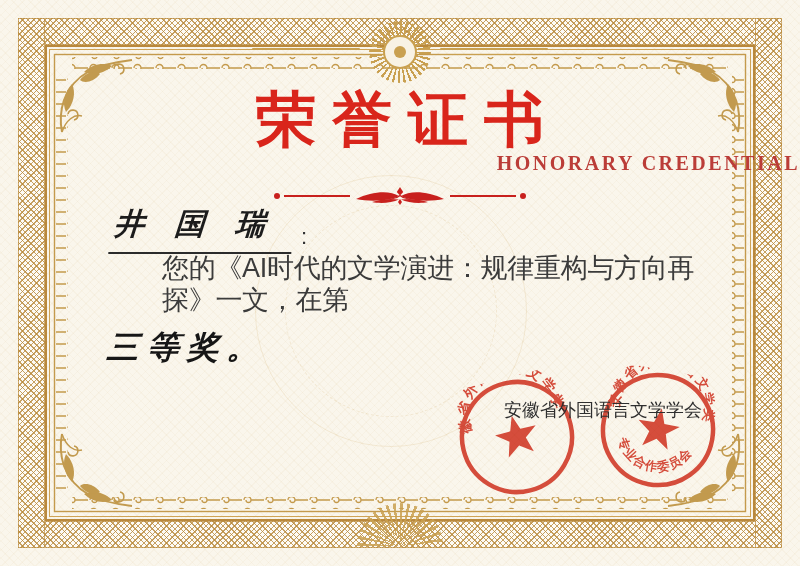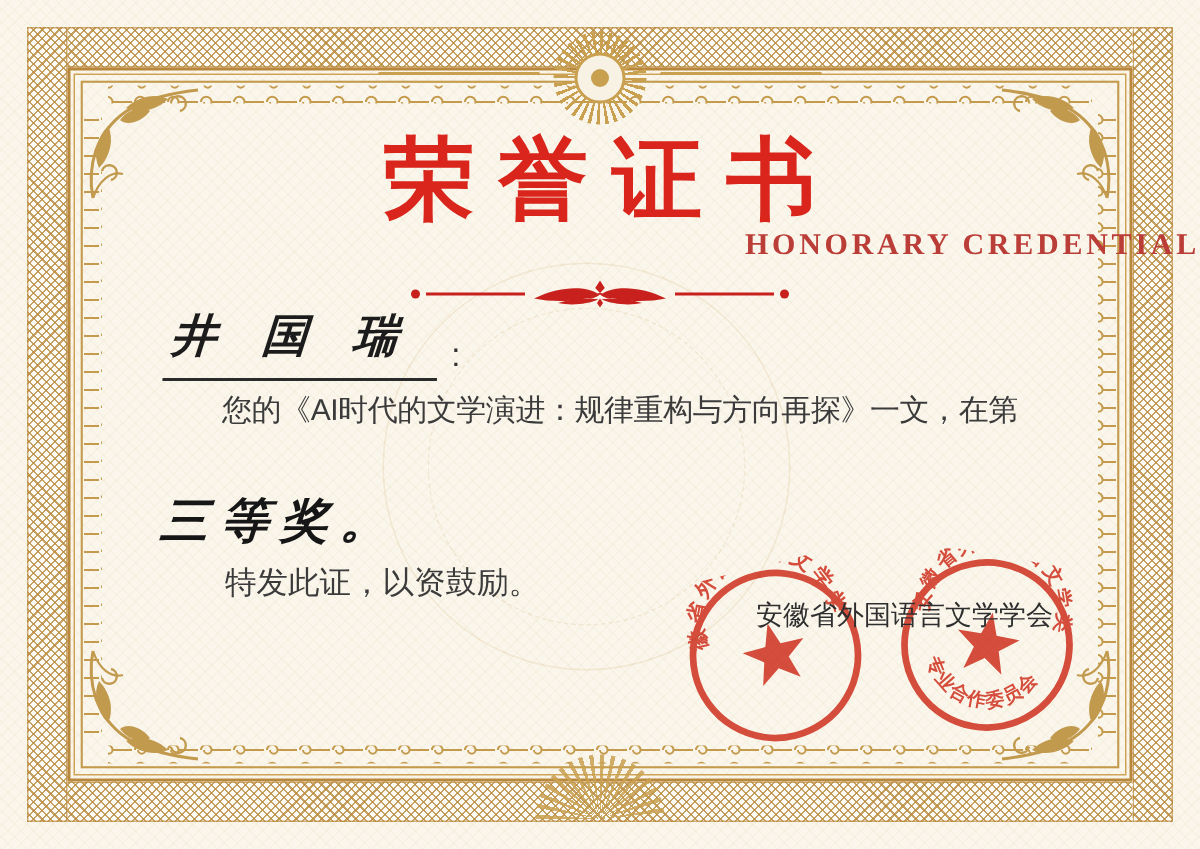--- a/index.html
+++ b/index.html
@@ -61,21 +61,21 @@
   .divider .line { flex:1; height:2px; background:#c8201d; margin:0 4px; }
   .divider svg { flex:0 0 auto; }
   
   .name-row { position:absolute; left:110px; top:204px; display:flex; align-items:flex-end; }
   .name { font-family:"DejaVu Serif", serif; font-style:italic; font-weight:700;
     font-size:30px; letter-spacing:10px; color:#1c1c1c;
     border-bottom:2px solid #2b2b2b; padding:0 18px 7px 4px; transform:skewX(-4deg); }
   .colon { font-size:22px; color:#333; margin-left:8px; padding-bottom:4px; }
   
   .body-text { position:absolute; left:108px; right:94px; top:252px;
-    font-size:20px; line-height:45px; color:#3b3b3b; letter-spacing:-0.3px; }
+    font-size:27px; line-height:32px; color:#3b3b3b; letter-spacing:-0.3px; }
   .body-text .l1 { padding-left:2em; }
   .award { position:absolute; left:107px; top:326px;
     font-family:"DejaVu Serif", serif; font-style:italic; font-weight:700;
     font-size:32px; letter-spacing:8px; color:#161616; transform:skewX(-4deg); }
   .closing { position:absolute; left:150px; top:374px; font-size:21px; color:#3b3b3b; }
   
   .issuer { position:absolute; right:98px; top:396px; text-align:right; z-index:3;
     font-size:18px; line-height:29px; color:#2e2e2e; }
   .issuer .date { letter-spacing:3px; }
   
@@ -155,21 +155,20 @@
 
   <div class="name-row">
     <span class="name">井 国 瑞</span>
     <span class="colon">:</span>
   </div>
 
   <div class="body-text">
     <div class="l1">您的《AI时代的文学演进：规律重构与方向再探》一文，在第</div>
   </div>
   <div class="award">三等奖。</div>
-  <div class="closing">特发此证，以资鼓励。</div>
 
   <svg class="seal seal-left" width="120" height="120" viewBox="0 0 120 120">
     <circle cx="60" cy="60" r="55" fill="none" stroke="#d53726" stroke-width="4.5"></circle>
     <polygon points="60,38 65.2,52.9 80.9,53.2 68.4,62.7 72.9,77.8 60,68.8 47.1,77.8 51.6,62.7 39.1,53.2 54.8,52.9" fill="#d53726"></polygon>
     <path id="arcLT" d="M18.5,48.9 A43,43 0 1 1 101.5,48.9" fill="none"></path>
     <text font-size="14" letter-spacing="2.5" fill="#d53726">
       <textPath href="#arcLT" startOffset="50%" text-anchor="middle">安徽省外国语言文学学会</textPath>
     </text>
   </svg>
 

